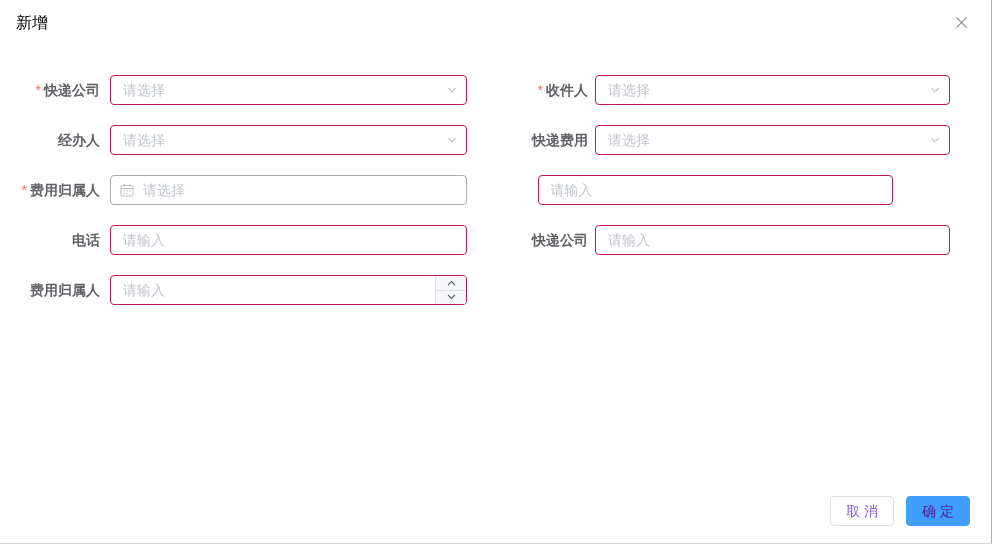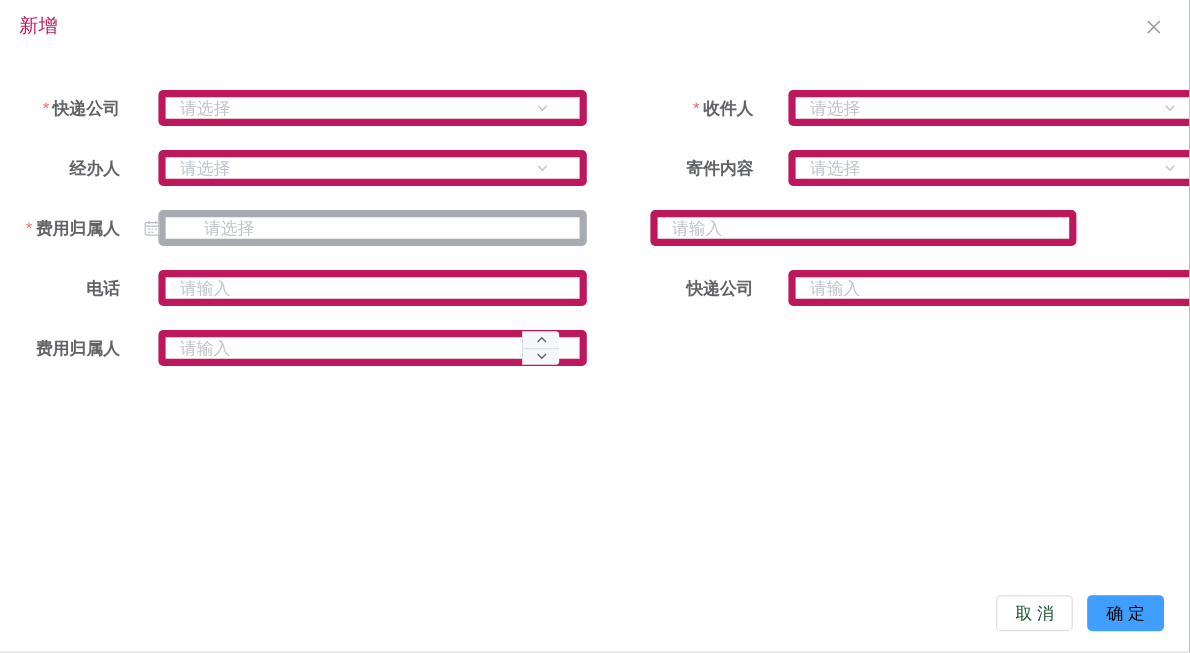--- a/index.html
+++ b/index.html
@@ -10,57 +10,56 @@
     position:relative;
     width:992px; height:544px;
     background:#fff;
     border-right:1px solid #aeb0b4;
     border-bottom:1px solid #d4d5d8;
     overflow:hidden;
   }
 
   
   .dialog-header { padding:12px 16px 0 16px; position:relative; }
-  .dialog-title { font-size:16px; line-height:22px; color:#be185d; }
+  .dialog-title { font-size:16px; line-height:22px; color:#000000; }
   .dialog-close {
     position:absolute; top:12px; right:20px;
     width:20px; height:20px;
     display:flex; align-items:center; justify-content:center;
     cursor:pointer; color:#909399;
   }
 
   
   .dialog-body { padding:41px 16px 0 16px; }
-  .form-row { display:flex; align-items:flex-start; margin-bottom:20px;gap:40px; }
+  .form-row { display:flex; align-items:flex-start; margin-bottom:20px; }
   .form-item { display:flex; align-items:flex-start; }
   .form-item.left  { width:451px; }
-  .form-item.right { margin-left:13px; width:470px; }
+  .form-item.right { margin-left:13px; width:470px;justify-content:center; }
 
   .form-label {
     font-size:14px; font-weight:bold; color:#606266;
     line-height:30px; text-align:right; flex-shrink:0;
     white-space:nowrap;
   }
   .form-item.left  .form-label { width:84px;  margin-right:10px; }
   .form-item.right .form-label { width:108px; margin-right:7px; }
   .asterisk { color:#f56c6c; margin-right:3px; font-weight:normal; }
 
   .control { position:relative; height:30px; }
   .form-item.left  .control { width:357px; }
   .form-item.right .control { width:355px; }
 
   .select-box, .text-input {
     width:100%; height:30px;
-    border:6px solid #be185d; border-radius:4px;
+    border:1px solid #be185d; border-radius:4px;
     background:#fff;
     font-size:14px; line-height:28px;
     padding:0 28px 0 12px;
     color:#606266; outline:none;
     font-family:"Liberation Sans", sans-serif;
-    margin-left:22px;
   }
   .select-box { display:flex; align-items:center; cursor:pointer; }
   .placeholder-text { color:#c0c4cc; }
   .text-input::placeholder { color:#c0c4cc; }
 
   .chevron-icon {
     position:absolute; right:9px; top:9px;
     width:12px; height:12px; pointer-events:none;
     display:flex; align-items:center; justify-content:center;
   }
@@ -108,22 +107,22 @@
   
   .dialog-footer {
     position:absolute; right:21px; bottom:17px;
     display:flex; align-items:center;
   }
   .btn {
     height:30px; padding:0 15px; border-radius:4px;
     font-size:14px; line-height:28px; cursor:pointer;
     font-family:"Liberation Sans", sans-serif;
   }
-  .btn-default { background:#fff; border:1px solid #dcdfe6; color:#14532d; }
-  .btn-primary { background:#409eff; border:1px solid #409eff; color:#000000; margin-left:12px; }
+  .btn-default { background:#fff; border:1px solid #dcdfe6; color:#8b5cf6; }
+  .btn-primary { background:#409eff; border:1px solid #409eff; color:#4c1d95; margin-left:12px; }
 </style>
 </head>
 <body>
 
 <div class="dialog">
 
   <div class="dialog-header">
     <span class="dialog-title">新增</span>
     <span class="dialog-close">
       <svg width="13" height="13" viewBox="0 0 13 13">
@@ -171,21 +170,21 @@
             <span class="placeholder-text">请选择</span>
           </div>
           <span class="chevron-icon">
             <svg width="12" height="12" viewBox="0 0 12 12">
                 <path d="M2.5 4.2 L6 7.8 L9.5 4.2" stroke="#c0c4cc" stroke-width="1.2" fill="none"></path>
               </svg>
           </span>
         </div>
       </div>
       <div class="form-item right">
-        <label class="form-label"><span>寄件内容</span></label>
+        <label class="form-label"><span>快递费用</span></label>
         <div class="control">
           <div class="select-box">
             <span class="placeholder-text">请选择</span>
           </div>
           <span class="chevron-icon">
             <svg width="12" height="12" viewBox="0 0 12 12">
                 <path d="M2.5 4.2 L6 7.8 L9.5 4.2" stroke="#c0c4cc" stroke-width="1.2" fill="none"></path>
               </svg>
           </span>
         </div>

